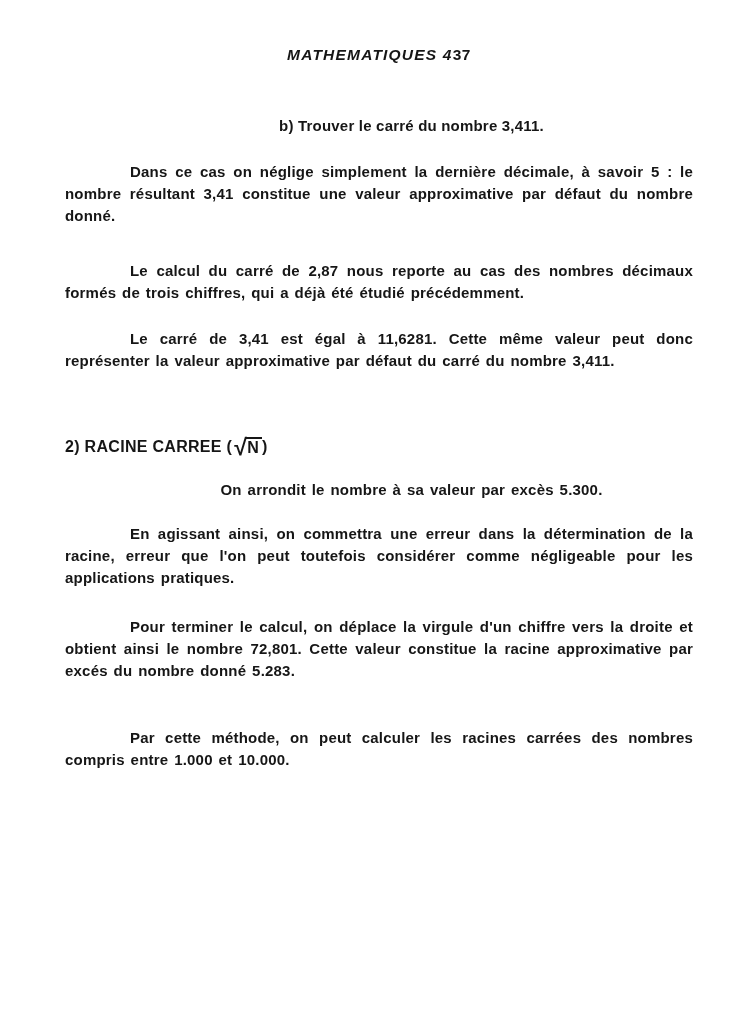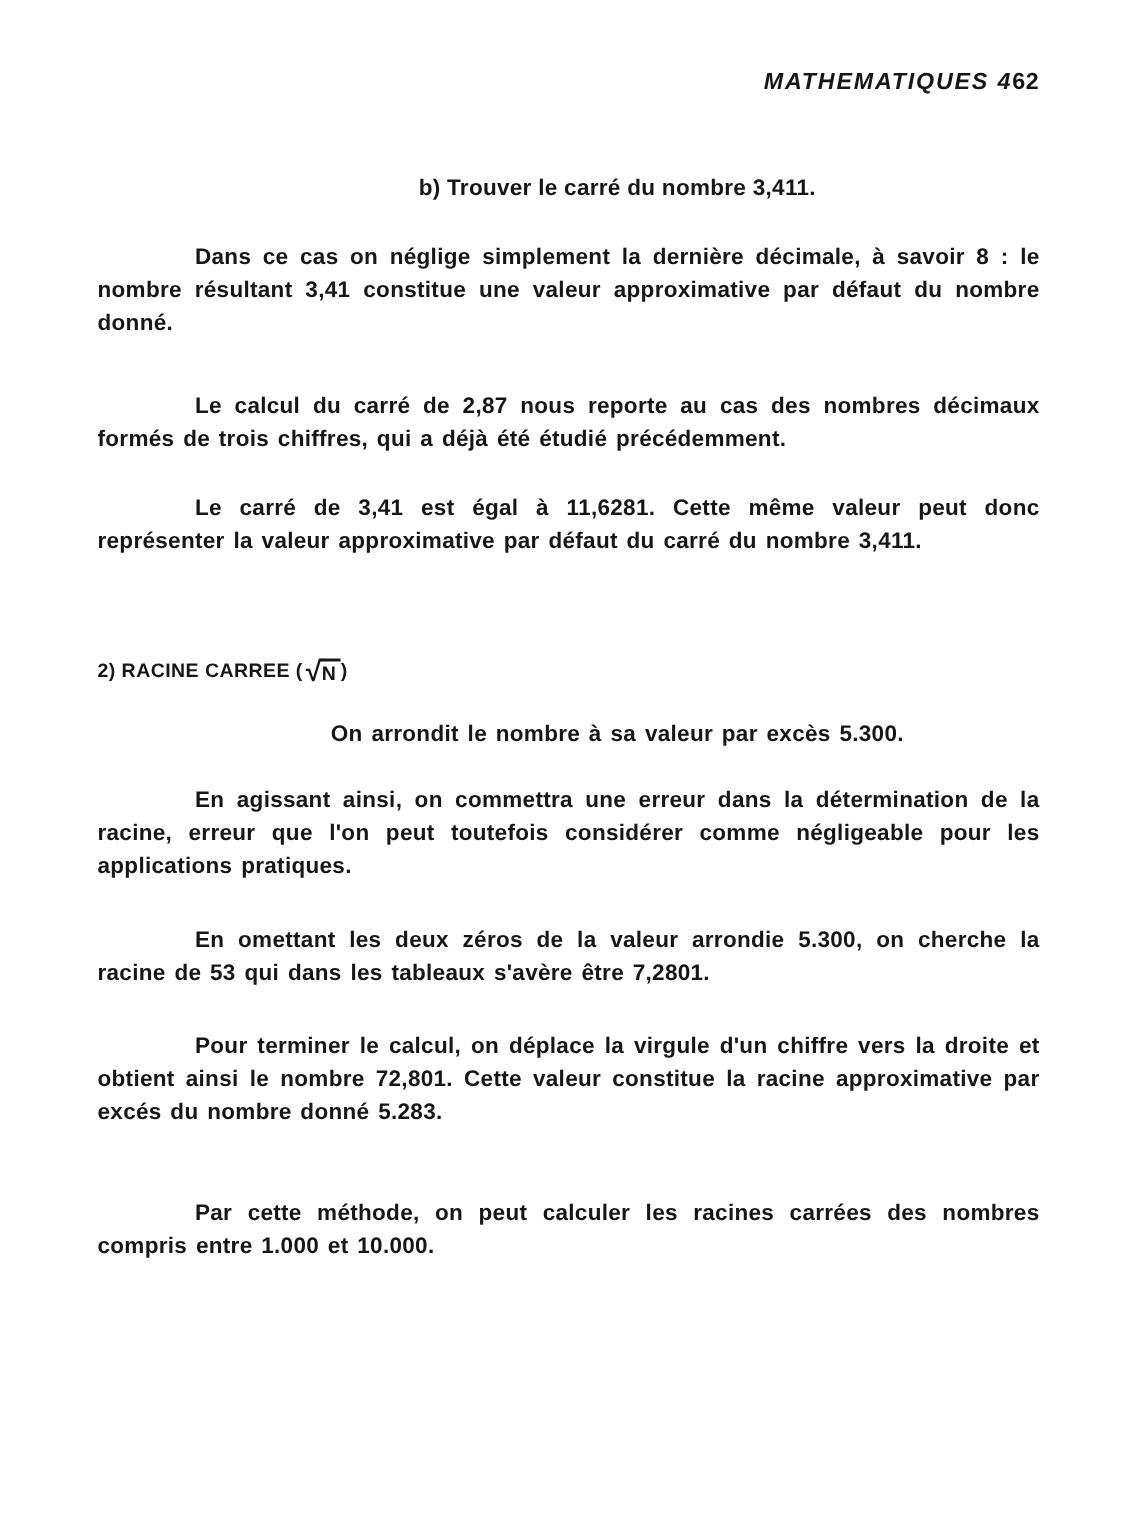--- a/index.html
+++ b/index.html
@@ -23,21 +23,21 @@
   }
   .text-col {
     position: absolute;
     left: 65px;
     top: 0;
     width: 628px;
   }
   .page-header {
     margin-top: 44px;
     display: flex;
-    justify-content: flex-end;
+    justify-content: center;
     align-items: baseline;
   }
   .book-title {
     font-style: italic;
     font-size: 15.5px;
     letter-spacing: 1.2px;
   }
   .page-number {
     font-size: 15.5px;
     letter-spacing: 0.5px;
@@ -50,21 +50,21 @@
   .para {
     text-align: justify;
     text-indent: 65px;
     word-spacing: 1.5px;
   }
   .p-defaut   { margin-top: 24px; }
   .p-calcul   { margin-top: 33px; }
   .p-carre341 { margin-top: 24px; }
   .section-heading {
     margin-top: 64px;
-    font-size: 13px;
+    font-size: 16px;
     letter-spacing: 0.3px;
     display: flex;
     align-items: center;
   }
   .sqrt {
     display: inline-flex;
     align-items: flex-start;
     margin-left: 2px;
   }
   .rad-sign {
@@ -87,45 +87,44 @@
   .p-methode { margin-top: 45px; }
 </style>
 </head>
 <body>
 
 <div class="page">
   <div class="text-col">
 
     <div class="page-header">
       <span class="book-title">MATHEMATIQUES 4</span>
-      <span class="page-number">62</span>
+      <span class="page-number">37</span>
     </div>
 
     <div class="list-item item-b">b) Trouver le carré du nombre 3,411.</div>
 
-    <p class="para p-defaut">Dans ce cas on néglige simplement la dernière décimale, à savoir 8 : le nombre résultant 3,41 constitue une valeur approximative par défaut du nombre donné.</p>
+    <p class="para p-defaut">Dans ce cas on néglige simplement la dernière décimale, à savoir 5 : le nombre résultant 3,41 constitue une valeur approximative par défaut du nombre donné.</p>
 
     <p class="para p-calcul">Le calcul du carré de 2,87 nous reporte au cas des nombres décimaux formés de trois chiffres, qui a déjà été étudié précédemment.</p>
 
     <p class="para p-carre341">Le carré de 3,41 est égal à 11,6281. Cette même valeur peut donc représenter la valeur approximative par défaut du carré du nombre 3,411.</p>
 
     <div class="section-heading">
       <span>2) RACINE CARREE (</span>
         <span class="sqrt">
           <span class="rad-sign">√</span>
           <span class="rad-n">N</span>
         </span>
         <span>)</span>
     </div>
 
 
     <p class="para p-arrondit">On arrondit le nombre à sa valeur par excès 5.300.</p>
 
     <p class="para p-erreur">En agissant ainsi, on commettra une erreur dans la détermination de la racine, erreur que l'on peut toutefois considérer comme négligeable pour les applications pratiques.</p>
 
-    <p class="para p-omettant">En omettant les deux zéros de la valeur arrondie 5.300, on cherche la racine de 53 qui dans les tableaux s'avère être 7,2801.</p>
 
     <p class="para p-terminer">Pour terminer le calcul, on déplace la virgule d'un chiffre vers la droite et obtient ainsi le nombre 72,801. Cette valeur constitue la racine approximative par excés du nombre donné 5.283.</p>
 
     <p class="para p-methode">Par cette méthode, on peut calculer les racines carrées des nombres compris entre 1.000 et 10.000.</p>
 
   </div>
 </div>
 
 </body></html>

